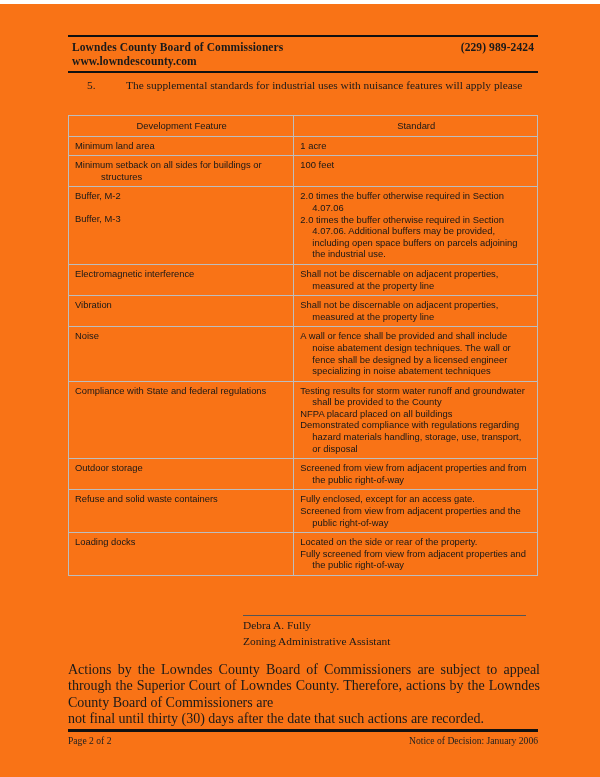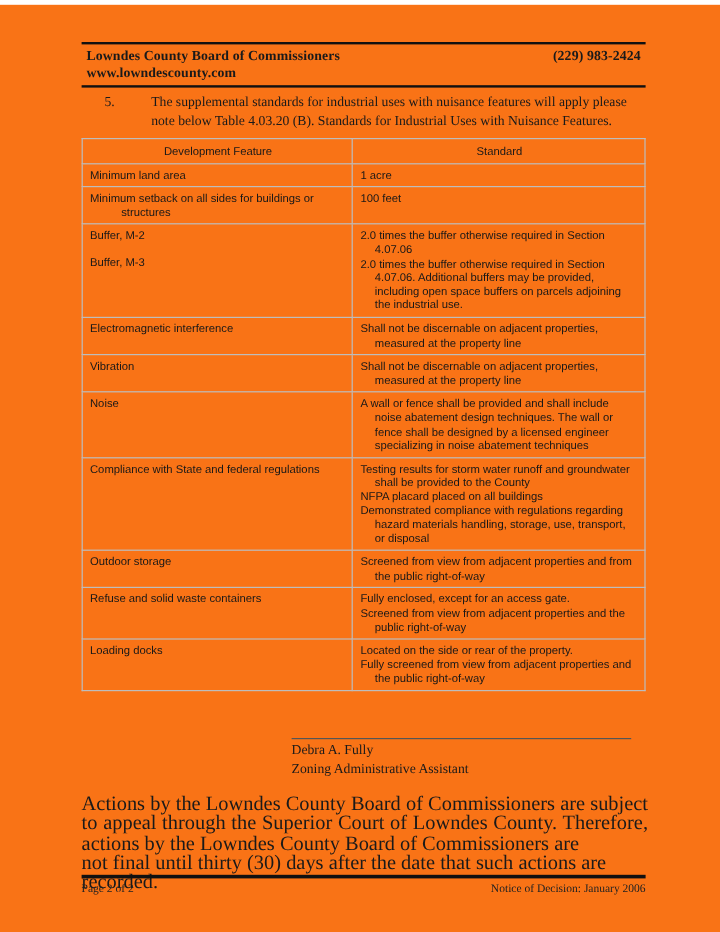--- a/index.html
+++ b/index.html
@@ -119,21 +119,21 @@
     line-height: 15.5px;
   }
 
   
   .closing {
     position: absolute;
     left: 68px;
     top: 658px;
     width: 472px;
     font-family: "Liberation Serif", serif;
-    font-size: 17px;
+    font-size: 14px;
     line-height: 16.3px;
     text-align: justify;
   }
   .closing .last { display:block; text-align:left; }
 
   
   .footer-rule {
     position: absolute;
     left: 68px;
     top: 725px;
@@ -154,32 +154,31 @@
   }
 </style>
 </head>
 <body>
 
 <div class="page">
 
   <div class="letterhead">
     <div class="lh-row">
       <span class="lh-left">Lowndes County Board of Commissioners</span>
-      <span class="lh-right">(229) 983-2424</span>
+      <span class="lh-right">(229) 989-2424</span>
     </div>
     <div class="lh-row">
       <span class="lh-right">www.lowndescounty.com</span>
     </div>
   </div>
 
   <div class="num-para">
     <span class="np-num">5.</span>
     <div class="np-body">
       <span>The supplemental standards for industrial uses with nuisance features will apply please</span>
-      <span class="l2">note below Table 4.03.20 (B).  Standards for Industrial Uses with Nuisance Features.</span>
     </div>
   </div>
 
   <table class="std-table">
     <thead>
       <tr>
         <th class="col-feature">Development Feature</th>
         <th class="col-standard">Standard</th>
       </tr>
     </thead>

